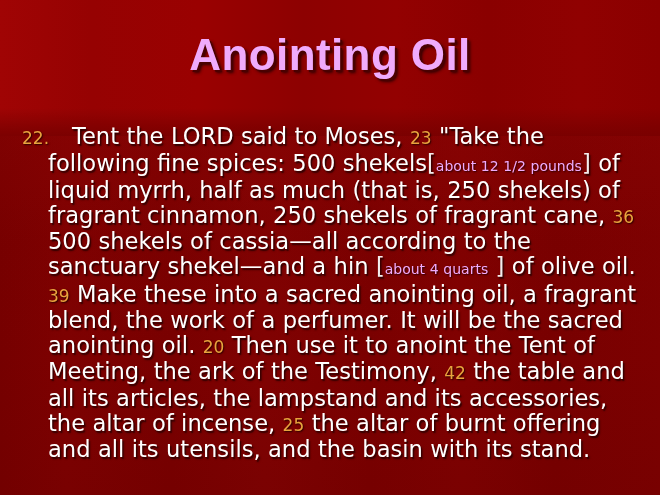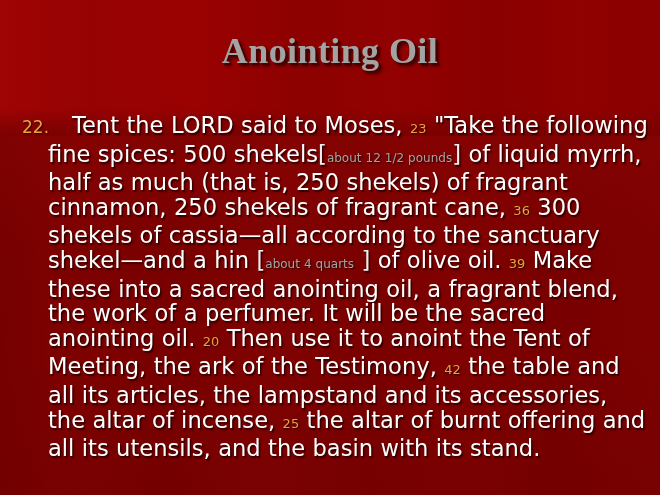--- a/index.html
+++ b/index.html
@@ -55,33 +55,33 @@
   
   .title-box {
     position: absolute;
     left: 0;
     top: 30px;
     width: 660px;
     text-align: center;
   }
   .title-text {
     display: inline-block;
-    font-family: Liberation Serif, serif;
-    font-size: 36px;
+    font-family: Liberation Sans, sans-serif;
+    font-size: 44px;
     font-weight: bold;
     letter-spacing: 0.4px;
-    color: #a3a3a3;
+    color: #f0abfc;
     text-shadow: 2px 2px 0px #4a0000, 3px 3px 3px rgba(30,0,0,0.85);
   }
 
   
   .body-box {
     position: absolute;
     left: 22px;
-    top: 113px;
+    top: 124px;
     width: 626px;
   }
   .para {
     position: relative;
     font-size: 22.6px;
     line-height: 24.6px;
     color: #ffffff;
     text-shadow: 1.5px 1.5px 1.5px rgba(35,0,0,0.9);
     padding-left: 26px;
     text-indent: 0;
@@ -94,27 +94,27 @@
     top: 2px;
     font-size: 17px;
     color: #e8a33d;
     text-shadow: 1px 1px 1.5px rgba(35,0,0,0.9);
   }
   .lead-gap {
     display: inline-block;
     width: 24px;
   }
   .vnum {
-    font-size: 13px;
+    font-size: 17px;
     color: #e8a33d;
     text-shadow: 1px 1px 1.5px rgba(35,0,0,0.9);
   }
   .note {
-    font-size: 12px;
-    color: #a3a3a3;
+    font-size: 14px;
+    color: #f0abfc;
     text-shadow: 1px 1px 1.5px rgba(35,0,0,0.9);
     margin-top: 12px;
   }
   .brk {
     color: #f2eded;
   }
 </style>
 </head>
 <body>
 
@@ -129,21 +129,21 @@
     <span class="title-text">Anointing Oil</span>
   </div>
 
   <div class="body-box">
     <div class="para">
       <span class="marker">22.</span><span class="lead-gap"></span><span>Tent the LORD said to Moses,</span>
       <span class="vnum">23</span>
       <span>"Take the following fine spices: 500 shekels</span><span class="brk">[</span><span class="note">about 12 1/2 pounds</span><span class="brk">]</span>
       <span>of liquid myrrh, half as much (that is, 250 shekels) of fragrant cinnamon, 250 shekels of fragrant cane,</span>
       <span class="vnum">36</span>
-      <span>300 shekels of cassia—all according to the sanctuary shekel—and a hin</span>
+      <span>500 shekels of cassia—all according to the sanctuary shekel—and a hin</span>
       <span class="brk">[</span><span class="note">about 4 quarts</span>
       <span class="brk">]</span>
       <span>of olive oil.</span>
       <span class="vnum">39</span>
       <span>Make these into a sacred anointing oil, a fragrant blend, the work of a perfumer. It will be the sacred anointing oil.</span>
       <span class="vnum">20</span>
       <span>Then use it to anoint the Tent of Meeting, the ark of the Testimony,</span>
       <span class="vnum">42</span>
       <span>the table and all its articles, the lampstand and its accessories, the altar of incense,</span>
       <span class="vnum">25</span>

